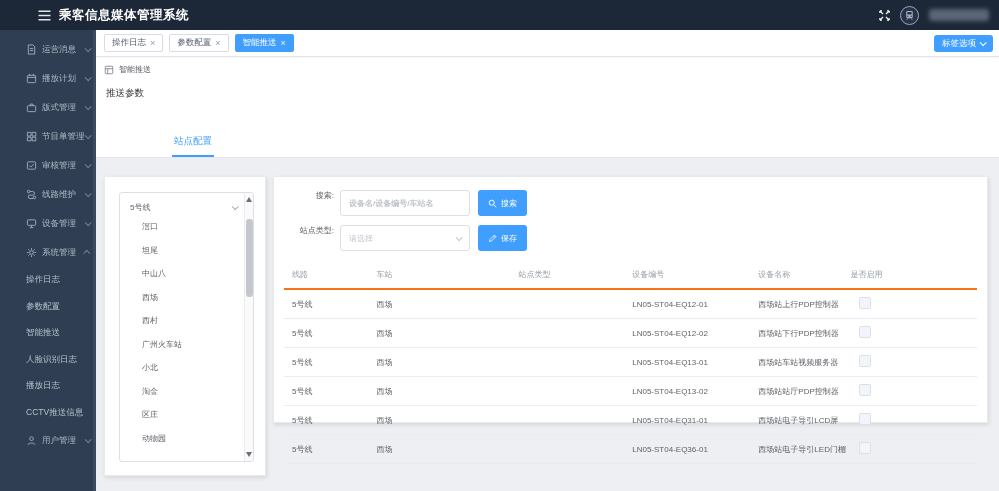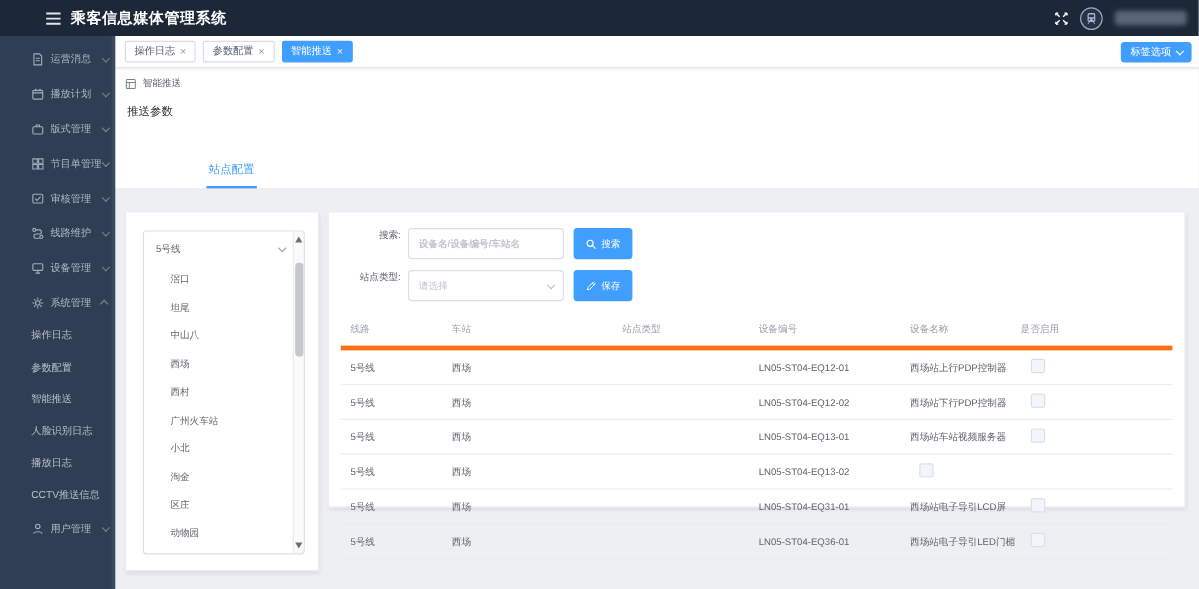--- a/index.html
+++ b/index.html
@@ -67,21 +67,21 @@
   .panels{ display:flex; align-items:flex-start; padding:18px 11px 0 8px; gap:7px; }
   .panel{ background:#fff; border:1px solid #e8eaee; box-shadow:1px 2px 4px rgba(0,0,0,.10); }
   .left-panel{ width:162px; height:300px; padding:15px 0 0 14px; }
   .right-panel{ flex:1; height:247px; padding:13px 10px 0 10px; }
   
   .listbox{ width:135px; height:270px; border:1px solid #dcdfe6; border-radius:3px;
     position:relative; overflow:hidden; background:#fff; }
   .line-row{ height:28px; display:flex; align-items:center; padding:0 16px 0 10px;
     font-size:8px; color:#5f6368; cursor:pointer; }
   .line-row .chev{ border-color:#a8aeb8; }
-  .station-item{ height:23.5px; display:flex; align-items:center; padding-left:22px;
+  .station-item{ height:23.5px; display:flex; align-items:flex-start; padding-left:22px;
     font-size:8px; color:#5f6368; cursor:pointer; white-space:nowrap; }
   .lb-scroll{ position:absolute; top:0; right:0; width:9px; height:100%;
     background:#fafafa; border-left:1px solid #ececec; }
   .lb-up,.lb-down{ position:absolute; left:1px; width:0; height:0; cursor:pointer; }
   .lb-up{ top:4px; border-left:3.5px solid transparent; border-right:3.5px solid transparent;
     border-bottom:5px solid #6b6f76; }
   .lb-down{ bottom:4px; border-left:3.5px solid transparent; border-right:3.5px solid transparent;
     border-top:5px solid #6b6f76; }
   .lb-thumb{ position:absolute; top:26px; left:1px; width:7px; height:78px;
     background:#c4c7cc; border-radius:3px; cursor:pointer; }
@@ -95,21 +95,21 @@
     display:flex; align-items:center; padding:0 8px; font-size:8px; color:#c0c4cc; cursor:pointer; }
   .select-box .chev{ border-color:#c0c4cc; }
   .btn{ height:26px; margin-left:8px; background:var(--accent,#409eff); color:#fff; border:none;
     border-radius:3px; font-size:8px; padding:0 10px; display:flex; align-items:center; gap:4px;
     cursor:pointer; font-family:inherit; }
   
   .tbl{ margin-top:10px; width:100%; }
   .tr{ display:grid; grid-template-columns:12.2% 20.5% 16.4% 18.2% 13.3% 19.4%;
     align-items:center; border-bottom:1px solid #e9ecf0; }
   .thead .th{ font-size:8px; color:#98a0a8; padding:8px 4px 8px 8px; white-space:nowrap; }
-  .thead{ border-bottom:4px solid #f97316; }
+  .thead{ border-bottom:2px solid #f97316; }
   .td{ font-size:8px; color:#5f6368; padding:7px 2px 7px 8px; white-space:nowrap; overflow:visible; }
   .cb{ width:12px; height:12px; border:1px solid #dce0e6; border-radius:2px;
     background:#f2f6fc; display:inline-block; margin-left:8px; cursor:pointer; }
 </style>
 </head>
 <body>
 
 <header class="topbar">
   <span class="hamb">
     <svg width="13" height="11" viewBox="0 0 13 11">
@@ -405,20 +405,21 @@
             <span class="td">LN05-ST04-EQ13-01</span>
             <span class="td">西场站车站视频服务器</span>
             <span class="td"><span class="cb"></span></span>
           </div>
 
           <div class="tr">
             <span class="td">5号线</span>
             <span class="td">西场</span>
             <span class="td"></span>
             <span class="td">LN05-ST04-EQ13-02</span>
+            <span class="td">西场站站厅PDP控制器</span>
             <span class="td"><span class="cb"></span></span>
           </div>
 
           <div class="tr">
             <span class="td">5号线</span>
             <span class="td">西场</span>
             <span class="td"></span>
             <span class="td">LN05-ST04-EQ31-01</span>
             <span class="td">西场站电子导引LCD屏</span>
             <span class="td"><span class="cb"></span></span>

